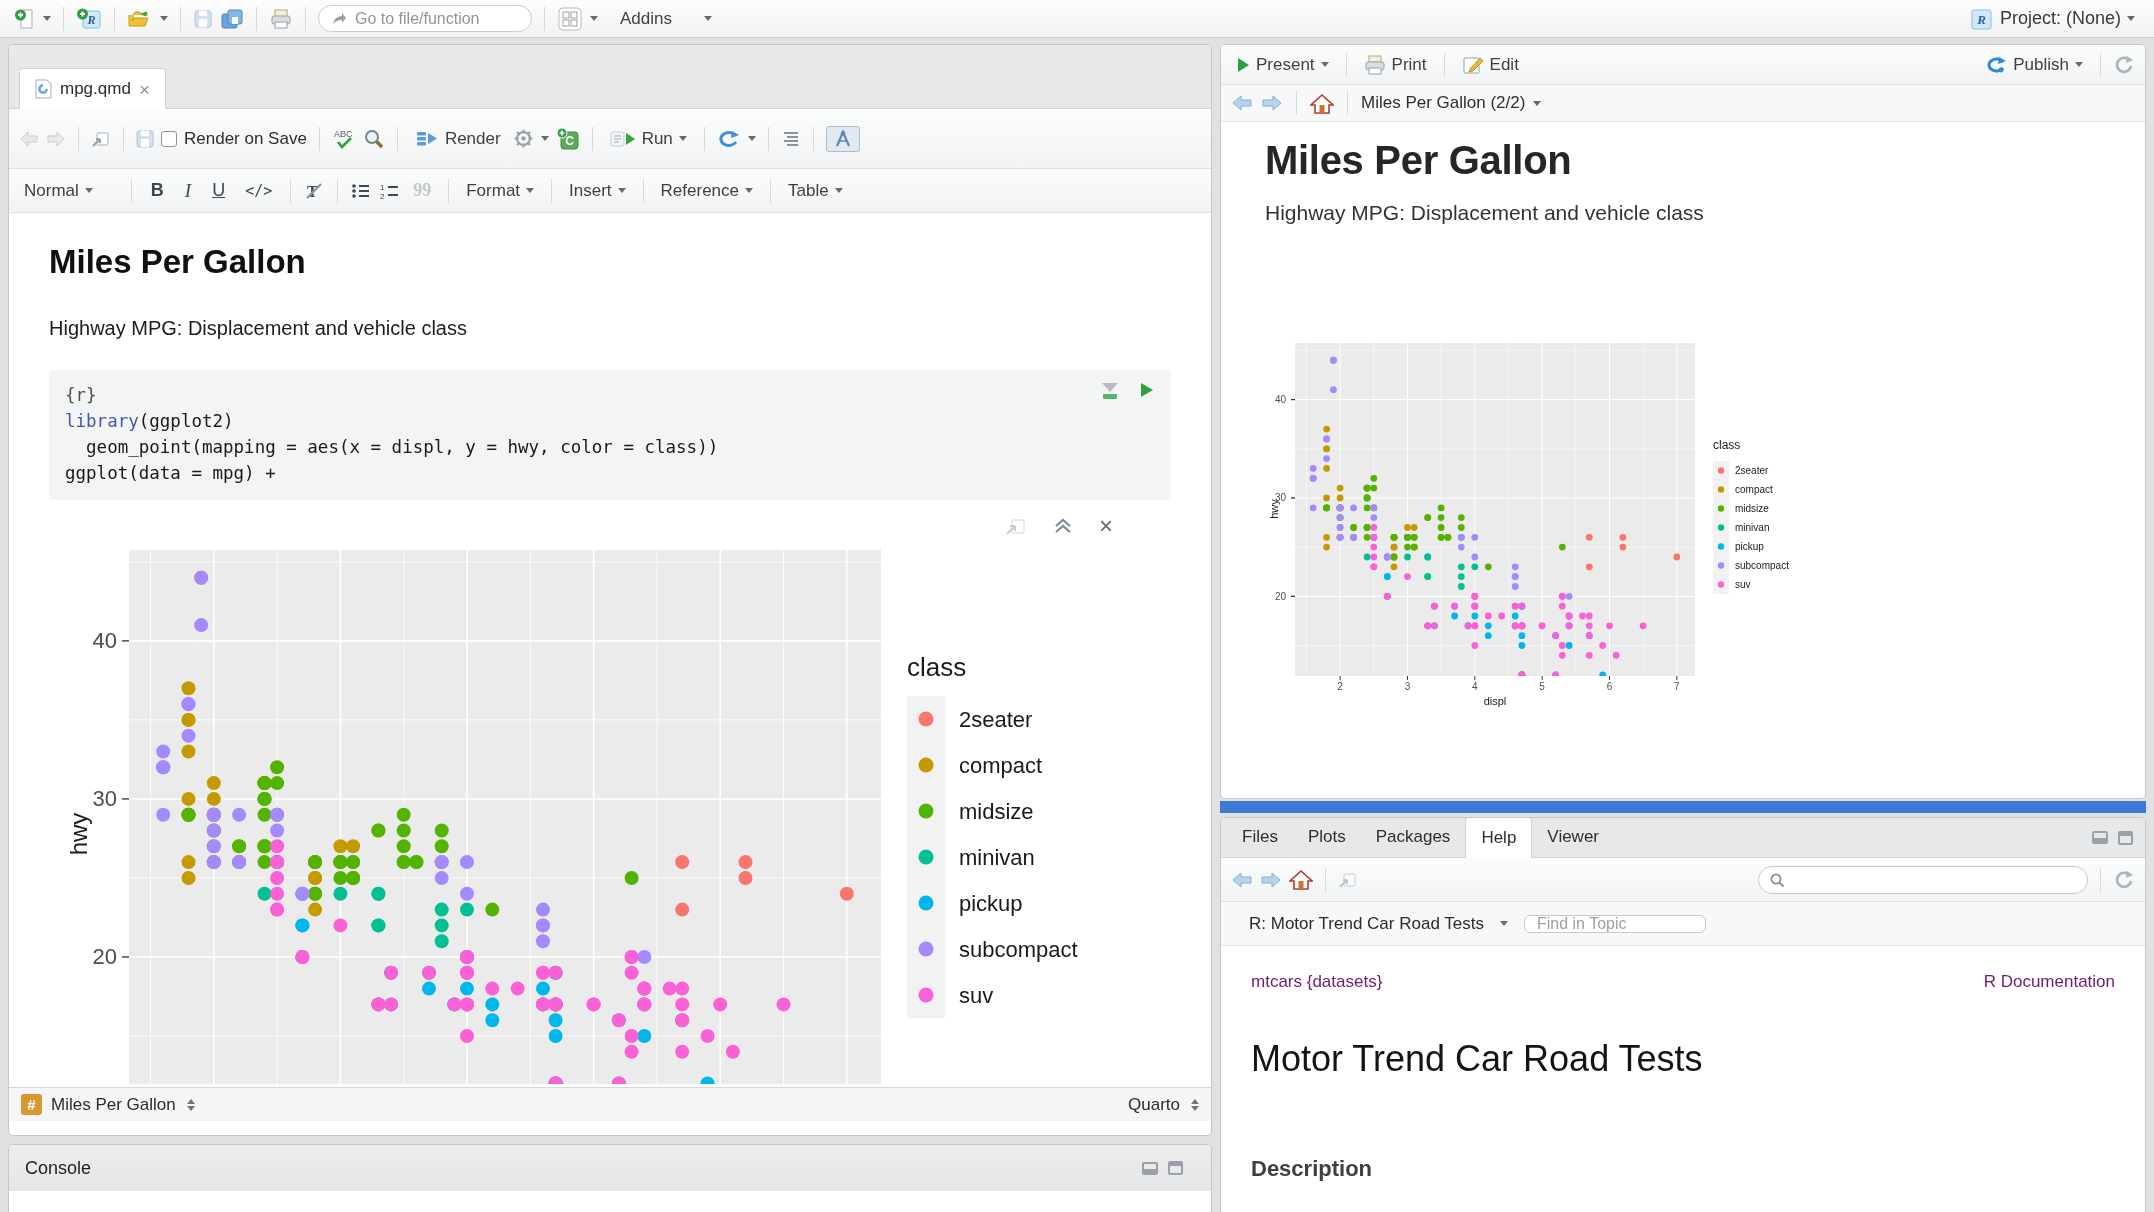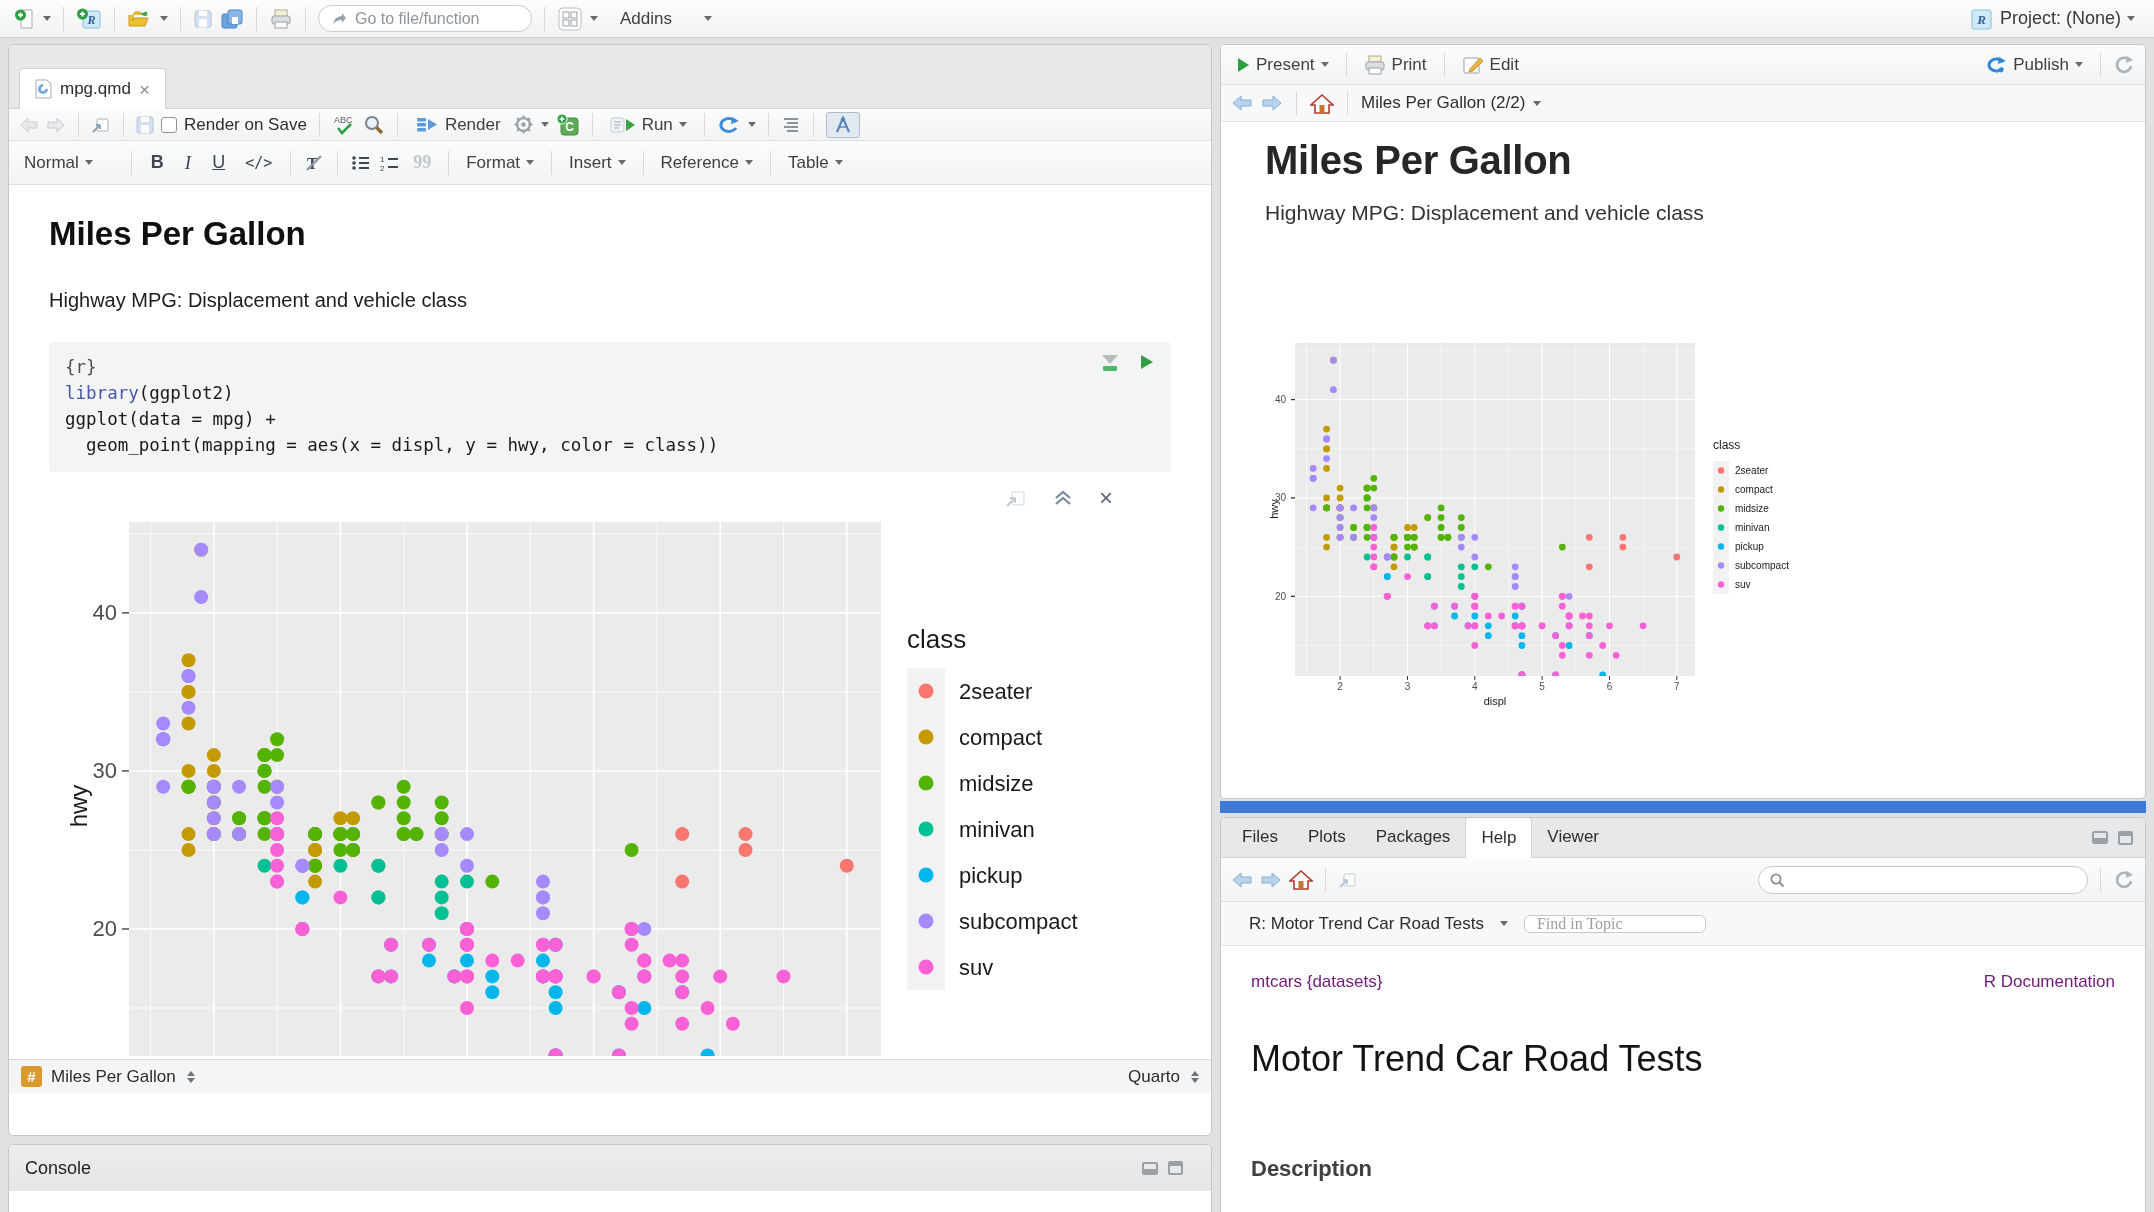--- a/index.html
+++ b/index.html
@@ -32,21 +32,21 @@
   .winbtns { margin-left:auto; display:flex; align-items:center; gap:10px; padding:0 12px; align-self:center; }
   .win-min { width:16px; height:13px; border:2px solid #9aa0a6; border-radius:2px; position:relative; }
   .win-min::after { content:""; position:absolute; left:0; right:0; bottom:0; height:4px; background:#9aa0a6; }
   .win-max { width:15px; height:14px; border:2px solid #9aa0a6; border-top-width:5px; border-radius:2px; }
 
   .ptoolbar { display:flex; align-items:center; background:linear-gradient(#fbfcfc,#f2f3f4);
     border-bottom:1px solid #dddfe1; padding:0 10px; gap:7px; }
 
   
   .editor-tabs { height:64px; }
-  .editor-toolbar { height:32px; }
+  .editor-toolbar { height:60px; }
   .format-toolbar { height:44px; }
   .doc-area { height:908px; padding:0 40px; overflow:hidden; position:relative; background:#fff; }
   .doc-title { font-size:33px; font-weight:700; color:#101010; margin-top:30px; }
   .doc-subtitle { font-size:20px; color:#1d1d1d; margin-top:36px; }
   .chunk { position:relative; margin-top:30px; background:#f3f4f4; border-radius:4px;
     padding:12px 16px 14px 16px; font-family:"DejaVu Sans Mono",monospace; font-size:17.5px; line-height:26px; }
   .code-line { white-space:pre; color:#1a1a1a; }
   .chunk-icons { position:absolute; right:16px; top:10px; display:flex; gap:18px; align-items:center; }
   .out-controls { display:flex; justify-content:flex-end; gap:26px; padding:14px 58px 0 0; align-items:center; }
   .chart-holder { margin-left:-40px; margin-top:6px; }
@@ -74,21 +74,21 @@
   .blue-divider { position:absolute; background:#3c7ad6; }
 
   
   .help-toolbar { height:44px; }
   .search-box { display:flex; align-items:center; gap:6px; width:330px; height:28px; background:#fff;
     border:1px solid #c6c9cc; border-radius:14px; padding:0 10px; }
   .search-box input { border:none; outline:none; flex:1; font-size:15px; background:transparent; }
   .topic-row { height:44px; display:flex; align-items:center; gap:16px; padding:0 28px;
     background:#f7f8f9; border-bottom:1px solid #e0e2e4; font-size:17px; color:#2b2b2b; }
   .find-input { width:182px; height:18px; border:1px solid #c6c9cc; border-radius:6px; padding:0 12px;
-    font-size:16px; color:#333; outline:none; font-family:Liberation Serif, serif; }
+    font-size:16px; color:#333; outline:none; font-family:Liberation Sans, sans-serif; }
   .find-input::placeholder { color:#9aa0a5; }
   .help-content { padding:26px 30px; background:#fff; }
   .help-meta { display:flex; justify-content:space-between; font-size:17px; color:#701a75; }
   .help-title { font-size:36px; font-weight:400; color:#141414; margin-top:46px; }
   .help-section { font-size:22px; font-weight:700; color:#3c4043; margin-top:76px; }
 
   
   .gi { display:inline-flex; align-items:center; justify-content:center; flex:none; }
   .icon-close::before { content:"\00D7"; font-size:19px; color:#8a9097; line-height:1; }
   .icon-close-big::before { content:"\00D7"; font-size:24px; color:#5f6a74; line-height:1; }
@@ -368,22 +368,22 @@
     </div>
 
     <div class="doc-area">
       <div class="doc-title">Miles Per Gallon</div>
       <div class="doc-subtitle">Highway MPG: Displacement and vehicle class</div>
 
       <div class="chunk">
         <div id="chunk-code">
             <div class="code-line"><span style="color: rgb(79, 79, 79);">{r}</span></div>
             <div class="code-line"><span style="color: rgb(71, 88, 171);">library</span><span style="color: rgb(26, 26, 26);">(ggplot2)</span></div>
+            <div class="code-line"><span style="color: rgb(26, 26, 26);">  geom_point(mapping = aes(x = displ, y = hwy, color = class))</span></div>
             <div class="code-line"><span style="color: rgb(26, 26, 26);">ggplot(data = mpg) +</span></div>
-            <div class="code-line"><span style="color: rgb(26, 26, 26);">  geom_point(mapping = aes(x = displ, y = hwy, color = class))</span></div>
           </div>
         <div class="chunk-icons">
           <span class="gi">
             <svg width="22" height="20">
                 <path d="M3 3 h16 l-8 9 Z" fill="#b8bcbf"></path>
                 <rect x="4" y="14" width="14" height="5" rx="1" fill="#51b86a"></rect>
               </svg>
           </span>
           <span class="gi">
             <svg width="16" height="18">

